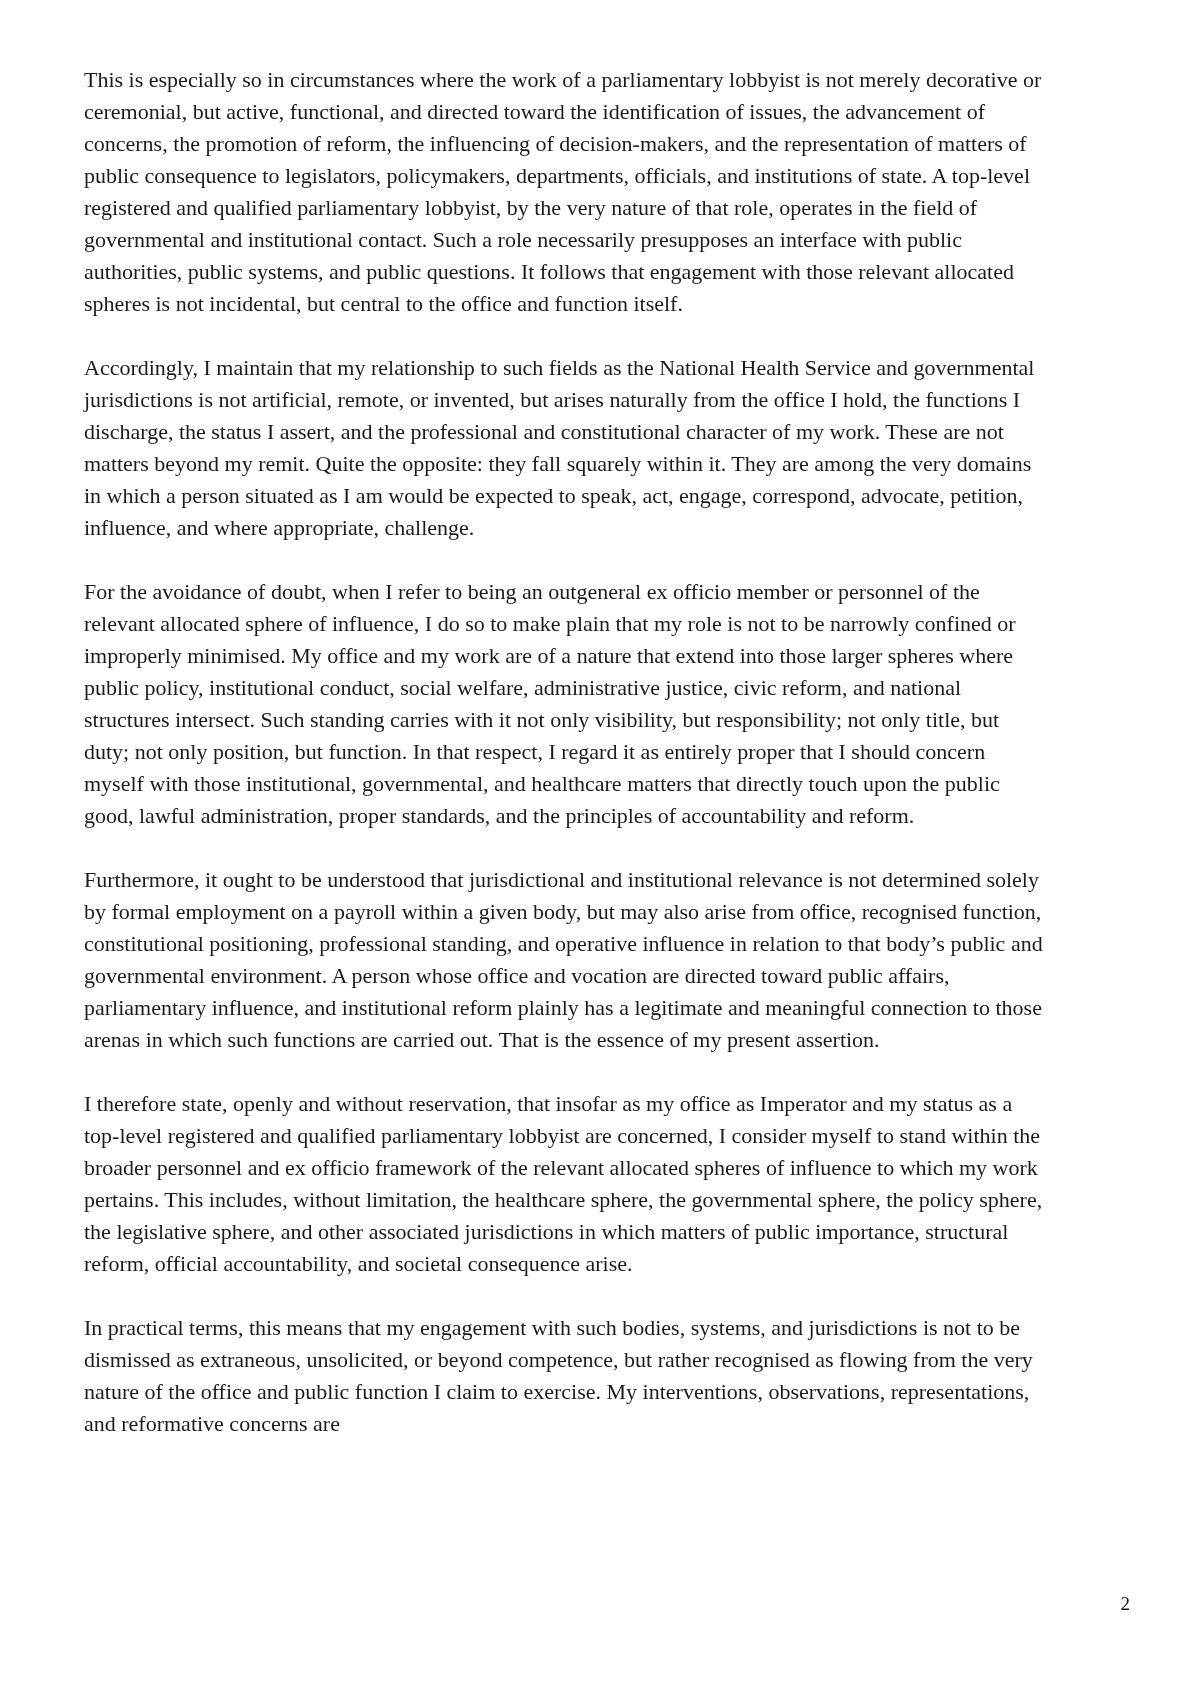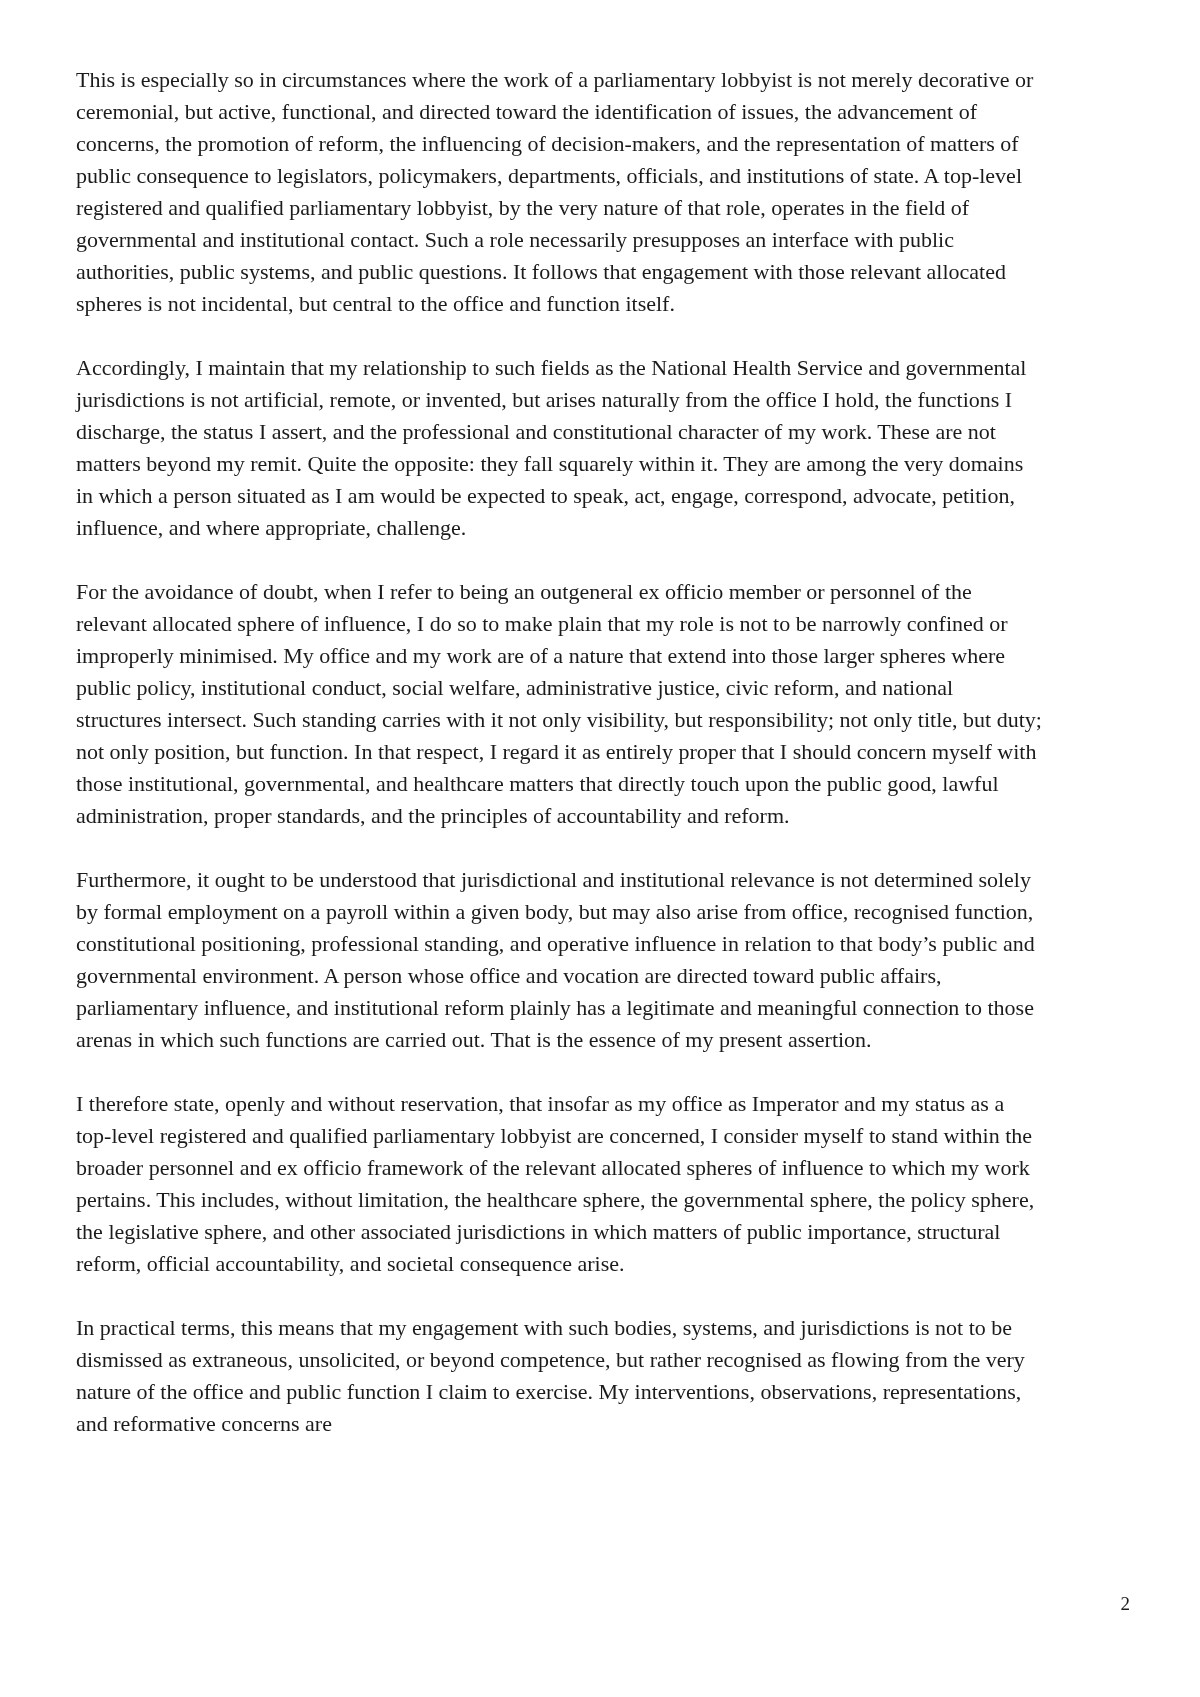--- a/index.html
+++ b/index.html
@@ -19,21 +19,21 @@
   .content {
     position: absolute;
     top: 64px;
     left: 68px;
     width: 975px;
     font-size: 22px;
     line-height: 32px;
     text-align: left;
   }
   .content p {
-    margin: 0 0 32px 8px;
+    margin: 0 0 32px 16px;
     padding: 0;
   }
   .page-number {
     position: absolute;
     top: 1592px;
     right: 70px;
     font-size: 19px;
     line-height: 24px;
     color: #1b1b1b;
   }

